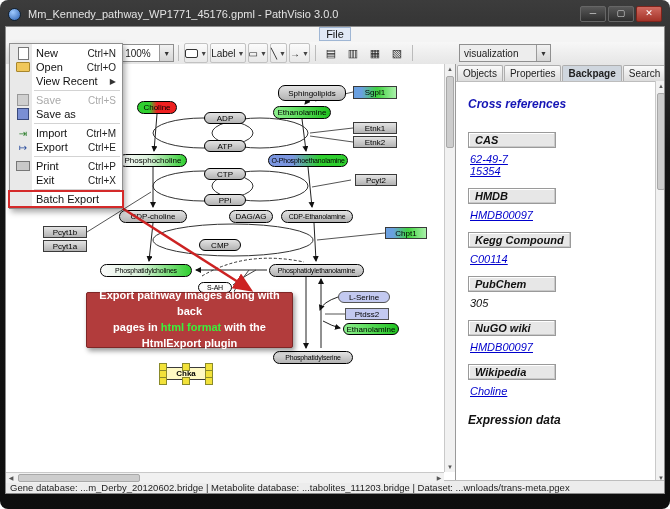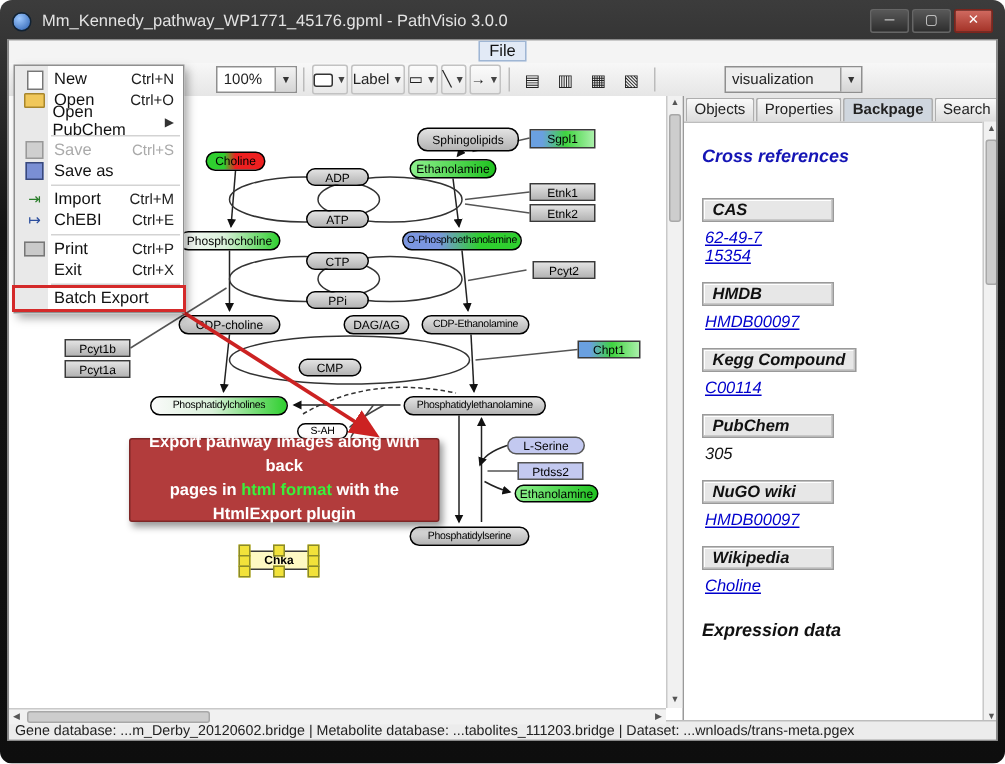--- a/index.html
+++ b/index.html
@@ -20,21 +20,21 @@
   .menubar .mitem.active{background:#e2eaf6;border:1px solid #9fb6d4;padding:0 6px;}
   
   .toolbar{position:absolute;left:0;top:15px;right:0;height:22px;background:linear-gradient(180deg,#f7f7f7,#e6e6e6);border-bottom:1px solid #bdbdbd;display:flex;align-items:center;font-size:11px;color:#222;}
   .tbtn{width:18px;height:18px;margin:0 1px;display:flex;align-items:center;justify-content:center;border:1px solid transparent;border-radius:2px;}
   .tsep{width:1px;height:16px;background:#bbb;margin:0 4px;}
   .mi-page{width:9px;height:11px;background:#fff;border:1px solid #777;}
   .mi-folder{width:12px;height:8px;background:#f0c75a;border:1px solid #a8862c;border-radius:1px;}
   .mi-disk{width:10px;height:10px;background:#7a8fd4;border:1px solid #39497c;}
   .mi-disk.gray{background:#cfcfcf;border-color:#999;}
   .mi-print{width:12px;height:8px;background:#c9c9c9;border:1px solid #777;}
-  .combo{height:16px;display:flex;align-items:center;border:1px solid #8f8f8f;background:#fff;font-size:10px;margin-left:24px;}
+  .combo{height:16px;display:flex;align-items:center;border:1px solid #8f8f8f;background:#fff;font-size:10px;}
   .combo .cval{padding:0 4px;white-space:nowrap;}
   .combo .caret{width:13px;height:100%;background:linear-gradient(180deg,#f2f2f2,#d5d5d5);border-left:1px solid #9a9a9a;font-size:7px;display:flex;align-items:center;justify-content:center;color:#333;}
   .combo.graybody{background:#ededed;}
   .toolbtn{height:18px;display:flex;align-items:center;padding:0 0;border:1px solid #c2c2c2;border-radius:2px;background:linear-gradient(180deg,#fbfbfb,#e8e8e8);margin:0 1px;font-size:10px;color:#222;}
   .toolbtn .g{font-size:10px;margin-right:2px;}
   .toolbtn .c{font-size:7px;color:#444;}
   .miniRect{width:11px;height:7px;border:1px solid #333;border-radius:2px;background:#fff;margin-right:2px;}
   
   .canvas{position:absolute;left:0;top:37px;width:450px;height:419px;background:#ffffff;border-right:1px solid #9a9a9a;box-sizing:border-box;overflow:hidden;}
   .edges{position:absolute;left:0;top:0;z-index:1;}
@@ -326,21 +326,21 @@
       </div>
       <div class="fitem">
         <span class="ficon">
             <span class="mi-folder"></span>
           </span>
         <span class="flabel">Open</span>
         <span class="fshort">Ctrl+O</span>
       </div>
       <div class="fitem">
         <span class="ficon"></span>
-        <span class="flabel">Open PubChem</span>
+        <span class="flabel">View Recent</span>
         <span class="subarrow">▶</span>
       </div>
       <div class="menu-sep"></div>
       <div class="fitem disabled">
         <span class="ficon">
             <span class="mi-disk gray"></span>
           </span>
         <span class="flabel">Save</span>
         <span class="fshort">Ctrl+S</span>
       </div>
@@ -352,21 +352,21 @@
         <span class="fshort"></span>
       </div>
       <div class="menu-sep"></div>
       <div class="fitem">
         <span class="ficon" style="color:#2a7d2a;font-size:10px;">⇥</span>
         <span class="flabel">Import</span>
         <span class="fshort">Ctrl+M</span>
       </div>
       <div class="fitem">
         <span class="ficon" style="color:#2a4d9d;font-size:10px;">↦</span>
-        <span class="flabel">ChEBI</span>
+        <span class="flabel">Export</span>
         <span class="fshort">Ctrl+E</span>
       </div>
       <div class="menu-sep"></div>
       <div class="fitem">
         <span class="ficon">
             <span class="mi-print"></span>
           </span>
         <span class="flabel">Print</span>
         <span class="fshort">Ctrl+P</span>
       </div>

